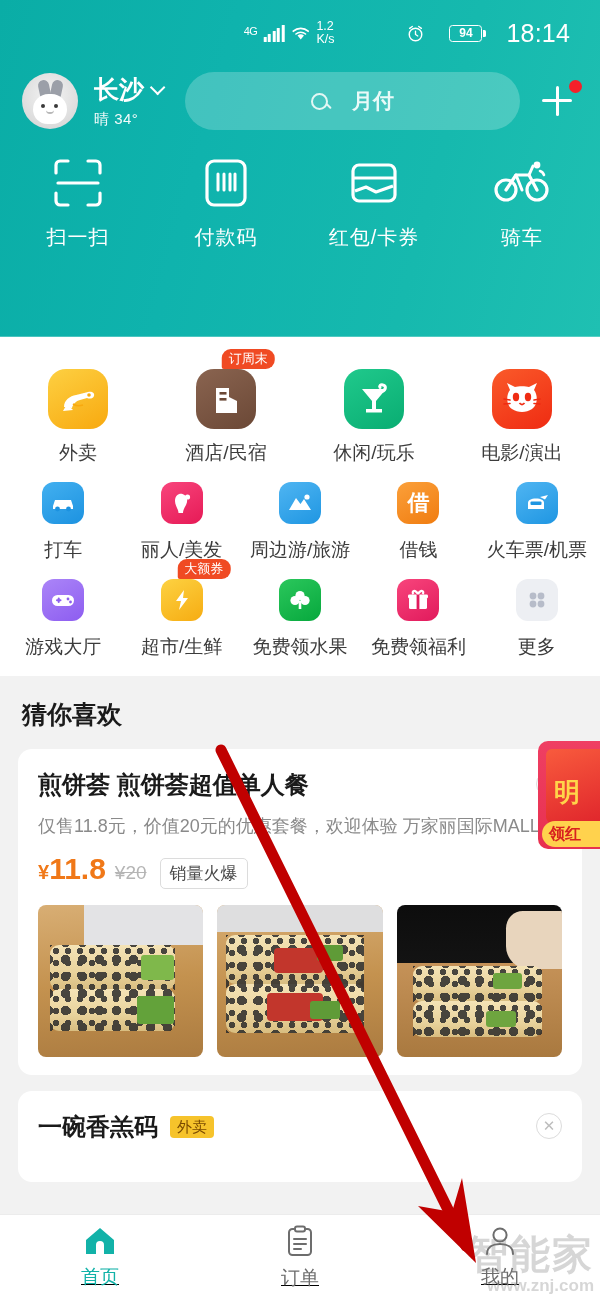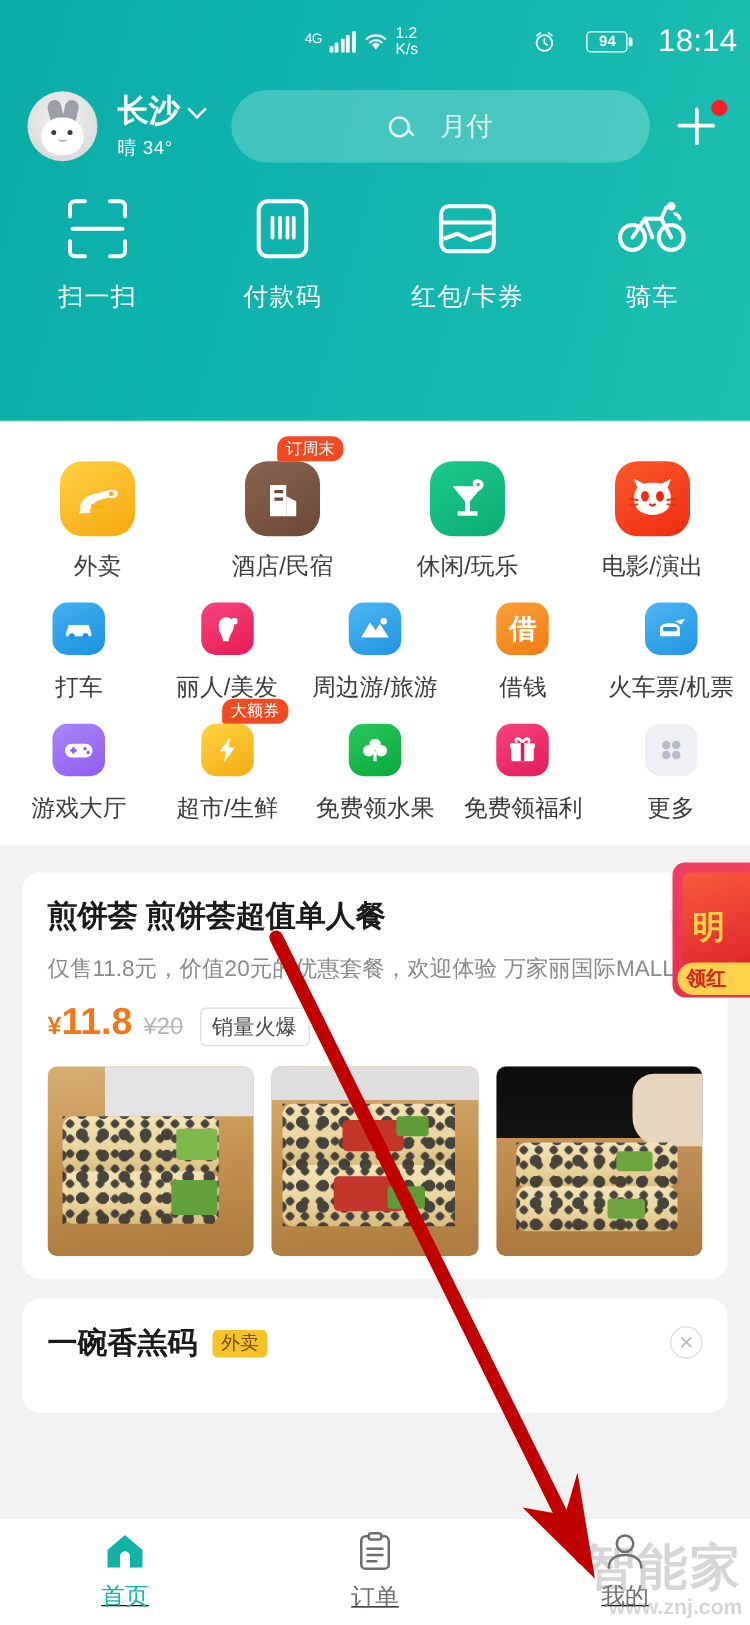--- a/index.html
+++ b/index.html
@@ -19,21 +19,21 @@
     background:linear-gradient(105deg,#0aada6 0%,#0fb3ad 35%,#16b9ae 70%,#1fc0b2 100%);
     overflow:hidden;
   }
   .header::after{
     content:"";position:absolute;left:0;right:0;bottom:0;height:1px;background:rgba(255,255,255,.25);
   }
 
   
   .statusbar{
     height:66px; display:flex; align-items:center; color:#fff;
-    font-size:19px; padding:0 10px; position:relative;
+    font-size:19px; padding:0 30px; position:relative;
   }
   .sb-left{ flex:1; }
   .sb-center{ display:flex; align-items:center; gap:6px; position:absolute; left:50%; top:50%; transform:translate(-62%,-50%);}
   .sb-right{ margin-left:auto; display:flex; align-items:center; gap:24px; }
   .net-label{ font-size:11px; align-self:flex-start; margin-top:5px; letter-spacing:-0.5px;}
   .bars{ display:flex; align-items:flex-end; gap:1.5px; height:17px; }
   .bars i{ width:3px; background:#fff; border-radius:.5px; display:block;}
   .bars i:nth-child(1){height:5px}.bars i:nth-child(2){height:8px}
   .bars i:nth-child(3){height:11px}.bars i:nth-child(4){height:14px}.bars i:nth-child(5){height:17px}
   .speed{ font-size:12.5px; line-height:13px; text-align:left; }
@@ -60,21 +60,21 @@
   .avatar .mouth{position:absolute;width:8px;height:4px;border-bottom:2px solid #b8b8b8;border-radius:0 0 6px 6px;left:24px;top:37px;}
 
   .loc{ margin-left:6px; color:#fff; line-height:1; }
   .loc-city{ font-size:25px;font-weight:700; display:flex;align-items:center;gap:6px;}
   .chev{ width:11px;height:11px;border-right:2.6px solid #fff;border-bottom:2.6px solid #fff;transform:rotate(45deg) translateY(-3px);}
   .loc-wx{ font-size:15px; margin-top:9px; opacity:.95; letter-spacing:.5px;}
 
   .searchbar{
     flex:1; height:58px; margin-left:14px;
     background:rgba(255,255,255,.22); border-radius:29px;
-    display:flex;align-items:center;justify-content:center;gap:24px;color:#eafaf8;
+    display:flex;align-items:center;justify-content:center;gap:24px;color:#eafaf8;font-weight:bold;
   }
   .mag{width:17px;height:17px;border:2.3px solid #e3f7f4;border-radius:50%;position:relative;}
   .mag::after{content:"";position:absolute;width:7px;height:2.3px;background:#e3f7f4;right:-6px;bottom:0px;transform:rotate(45deg);border-radius:2px;}
   .search-ph{font-size:21px;}
 
   .plusbtn{ width:46px;height:46px;position:relative;flex-shrink:0;margin-left:6px;}
   .plusbtn::before,.plusbtn::after{content:"";position:absolute;background:#fff;border-radius:2px;}
   .plusbtn::before{width:30px;height:3.2px;left:6px;top:21px;}
   .plusbtn::after{width:3.2px;height:30px;left:19.5px;top:8px;}
   .dot-red{position:absolute;width:13px;height:13px;background:#f5202a;border-radius:50%;right:0px;top:2px;}
@@ -436,20 +436,21 @@
             <circle cx="8" cy="16" r="3.4" fill="#b7bcc9"></circle>
               <circle cx="16" cy="16" r="3.4" fill="#b7bcc9"></circle>
           </svg>
         </span>
         <span class="lbl">更多</span>
       </div>
     </div>
   </div>
 
   <div class="rec-wrap">
+    <div class="rec-title">猜你喜欢</div>
 
     <div class="card">
       <div class="card-head">
         <div class="card-title">煎饼荟 煎饼荟超值单人餐</div>
         <div class="closebtn">✕</div>
       </div>
       <div class="card-sub">仅售11.8元，价值20元的优惠套餐，欢迎体验 万家丽国际MALL</div>
       <div class="price-row">
         <span class="price-now">
           <span>¥</span><b>11.8</b>

